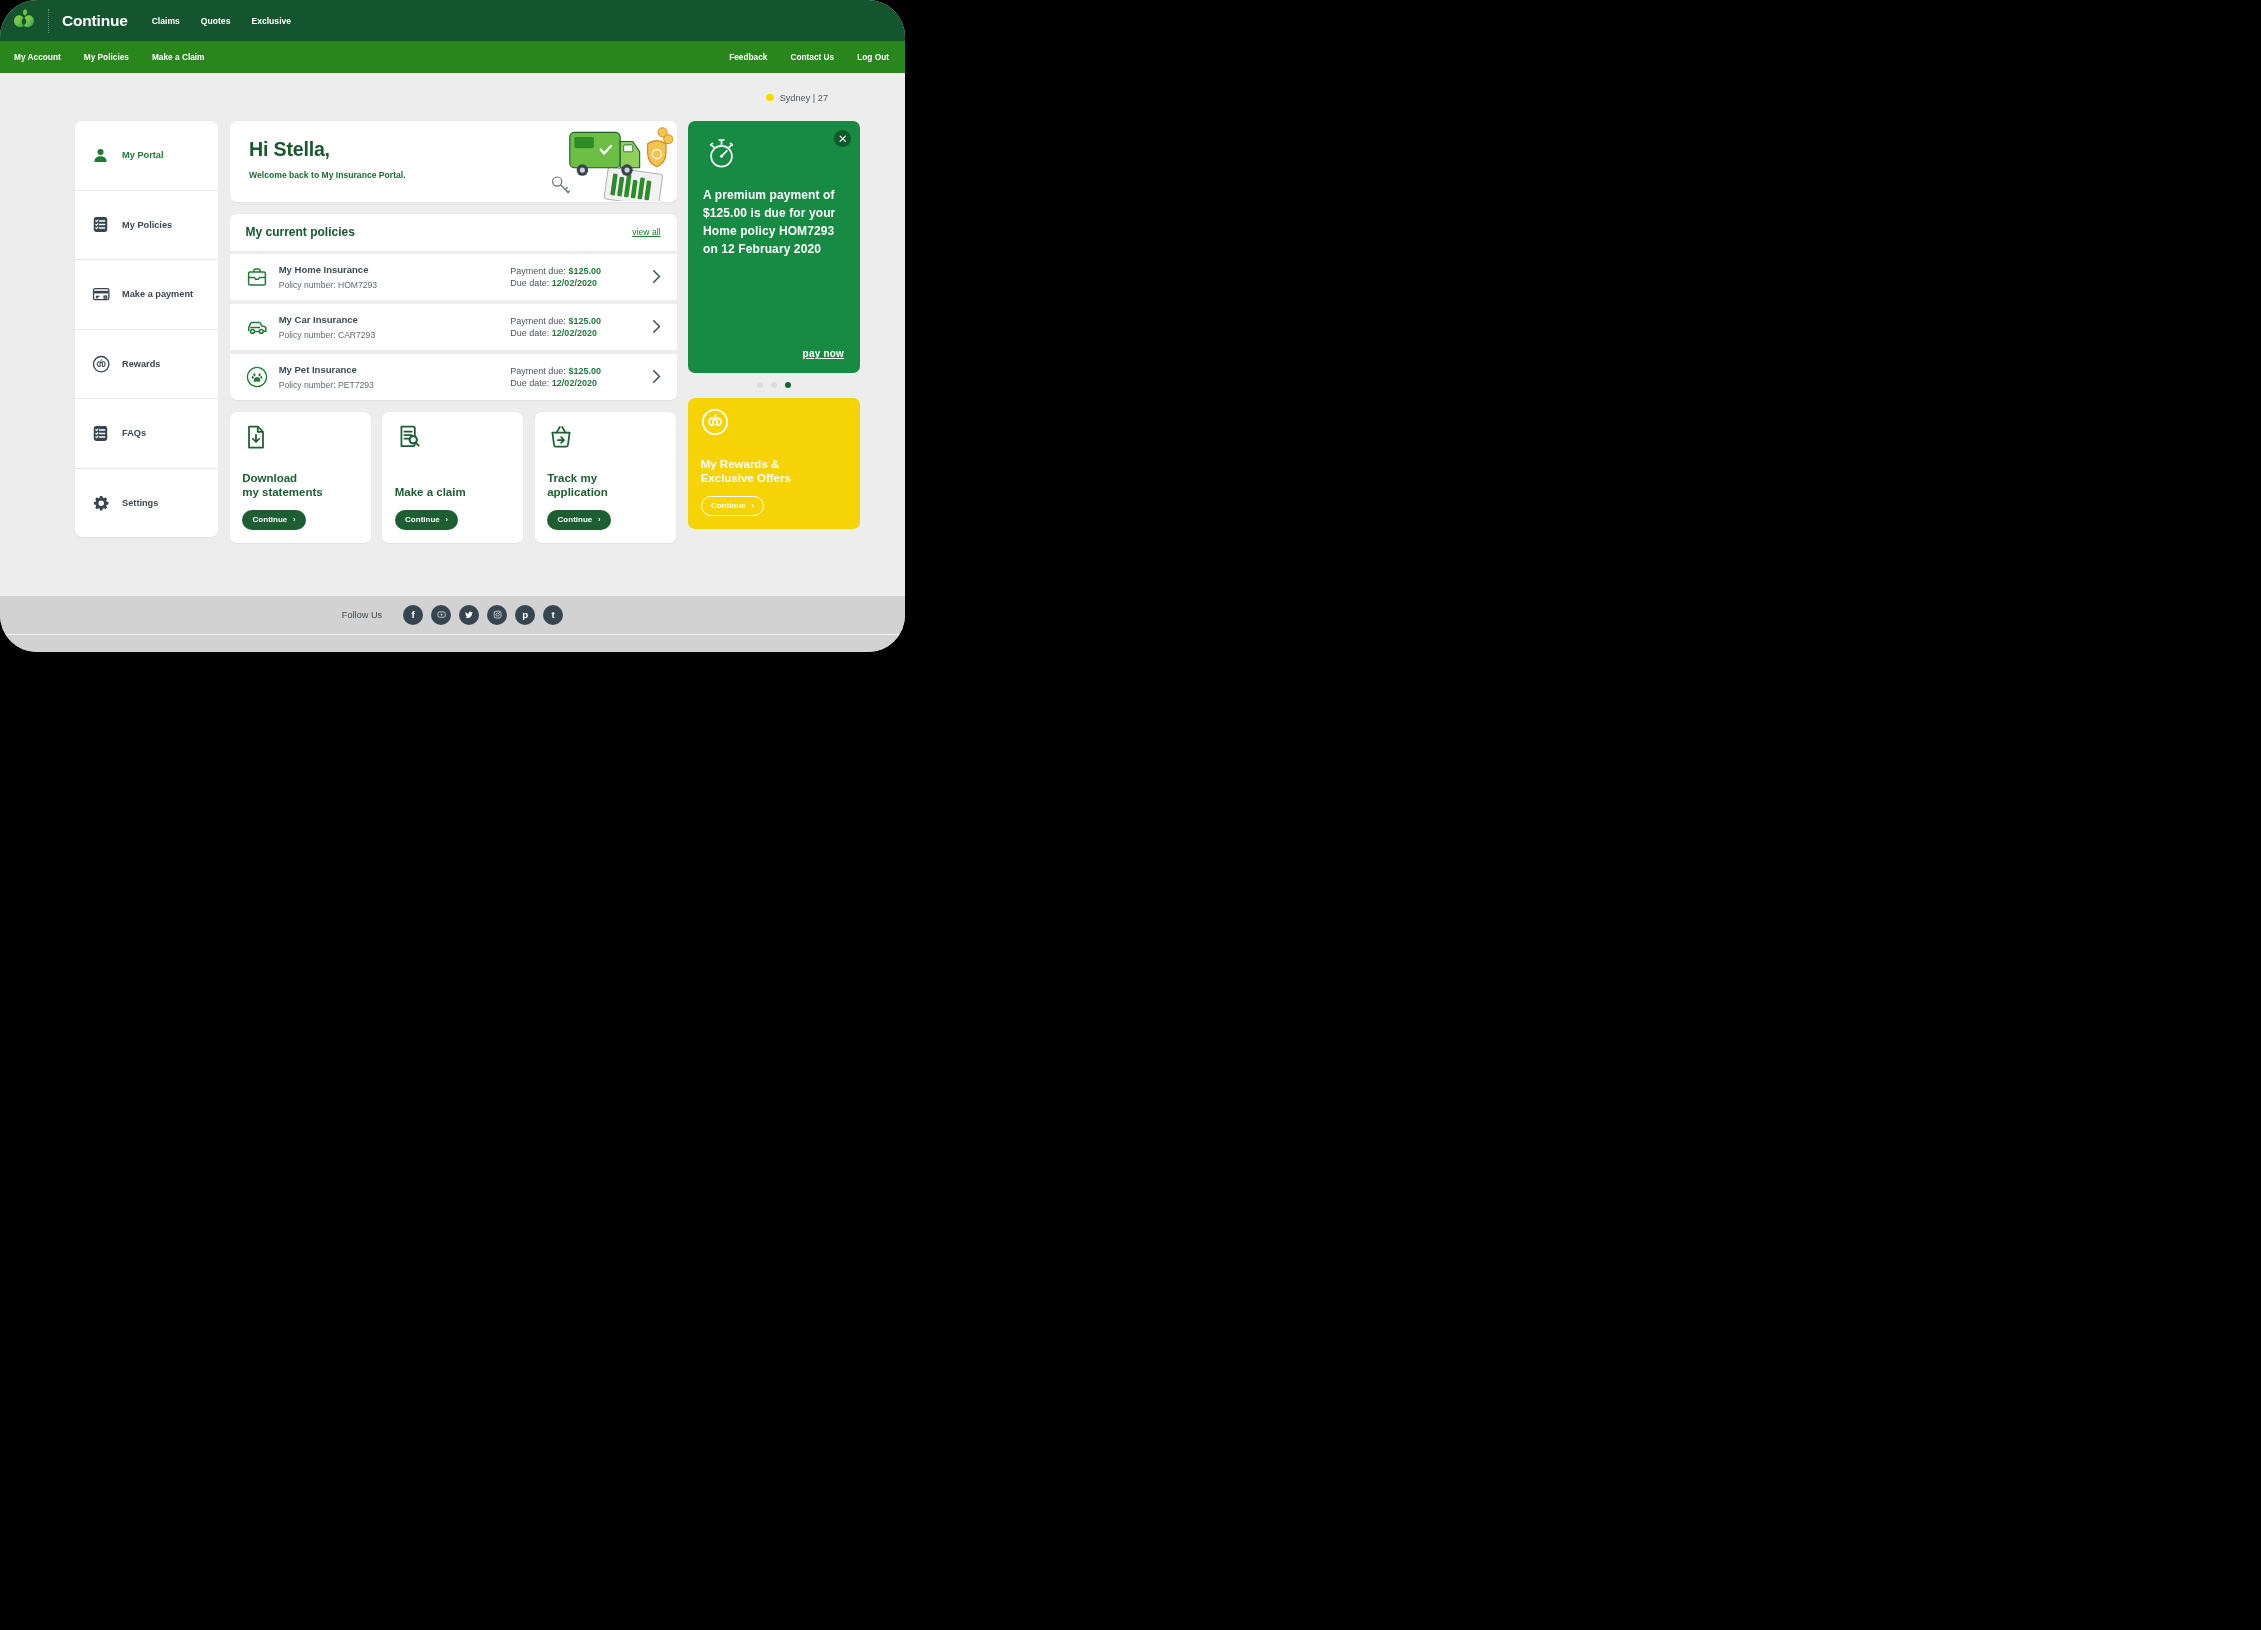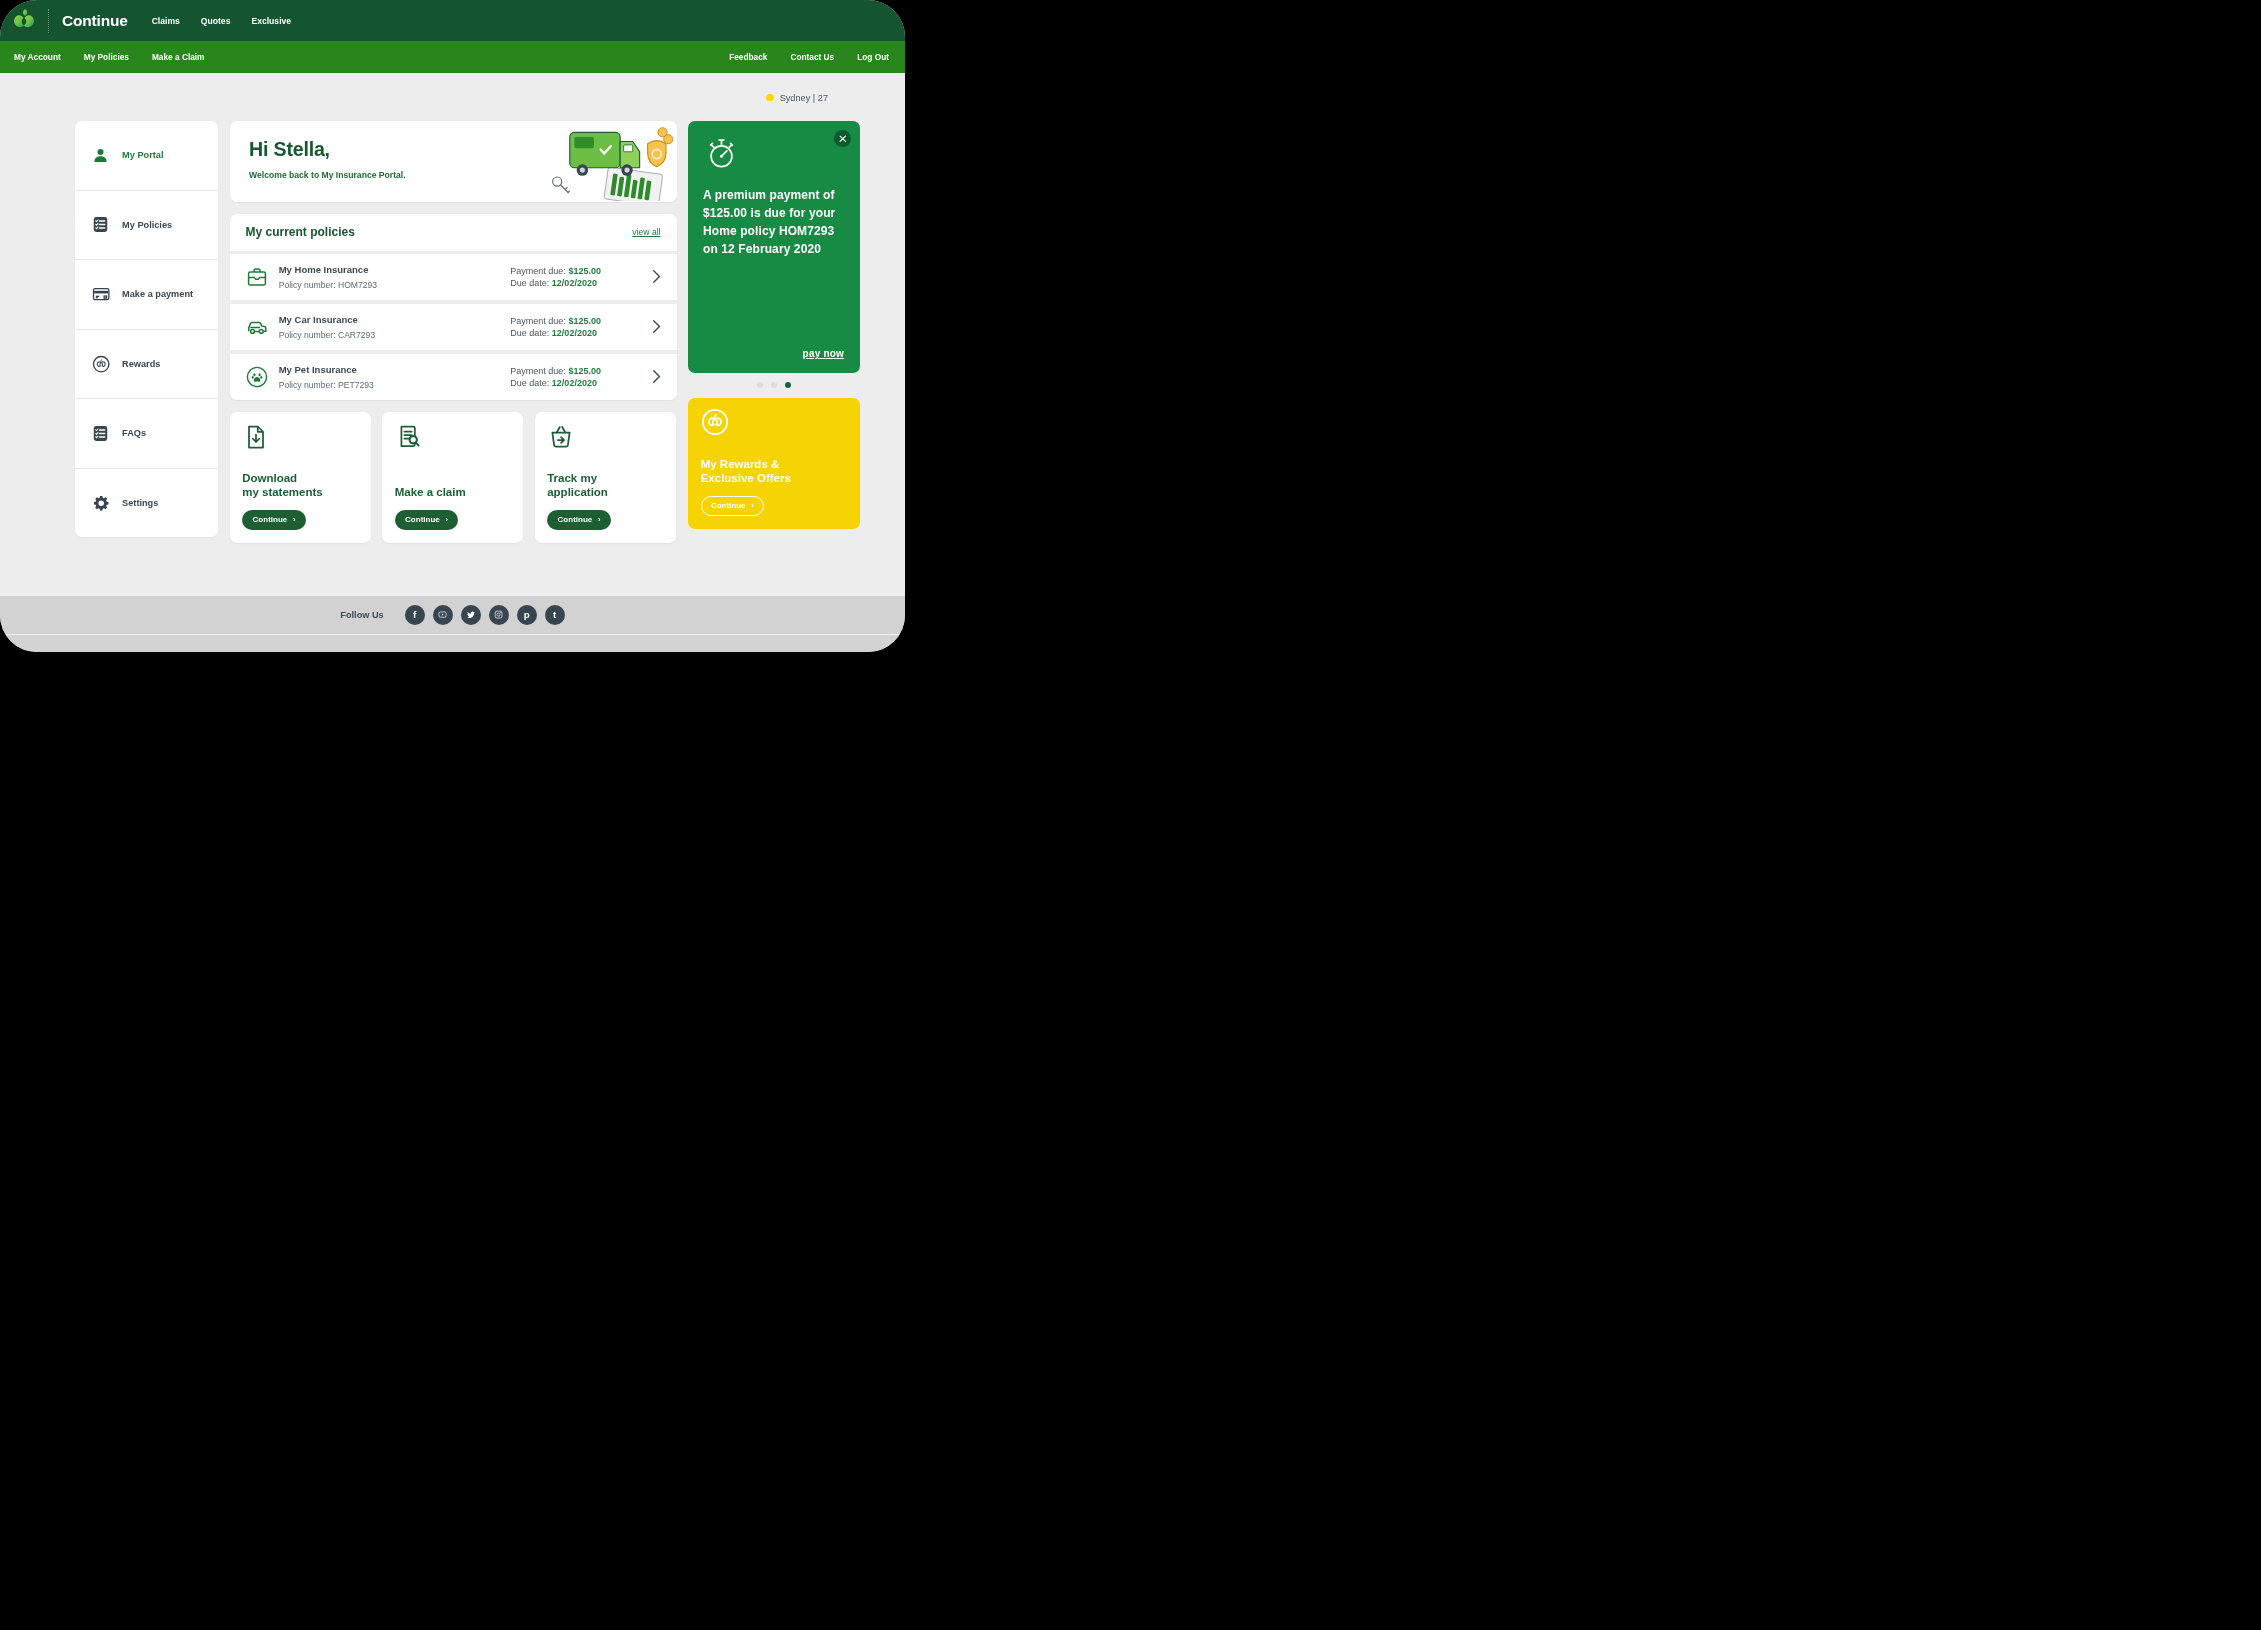--- a/index.html
+++ b/index.html
@@ -95,21 +95,21 @@
   .dot{width:6.3px;height:6.3px;border-radius:50%;background:var(--dot-gray);}
   .dot.active{background:#156434;}
   .rewards-card{height:131px;background:var(--yellow);border-radius:7px;padding:10.4px 12.7px 12.7px;display:flex;flex-direction:column;align-items:flex-start;}
   .rc-icon{width:28px;height:28px;color:#fff;}
   .rc-title{margin-top:auto;font-size:11.5px;font-weight:800;color:#fff;line-height:1.22;}
   .btn-outline{margin-top:10.4px;display:inline-flex;align-items:center;gap:5.8px;background:transparent;color:#fff;font-size:8px;font-weight:700;border:1.2px solid #fff;border-radius:11.5px;padding:4.6px 9.2px;font-family:inherit;}
 
   
   .footer{flex:0 0 auto;}
   .footer-main{height:38px;background:var(--footer-bg);display:flex;align-items:center;justify-content:center;gap:8px;}
-  .followus{font-size:9.2px;font-weight:700;color:var(--slate);margin-right:13px;}
+  .followus{font-size:9.2px;font-weight:400;color:var(--slate);margin-right:13px;}
   .soc{width:20px;height:20px;border-radius:50%;background:var(--icon-slate);color:#fff;display:flex;align-items:center;justify-content:center;font-weight:700;font-size:9.8px;}
   .footer-sep{height:1.7px;background:#F2F2F2;}
   .footer-strip{height:16.7px;background:var(--footer-bg);}
 </style>
 </head>
 <body>
 
 <div class="app" data-interactable="false">
 
   <header class="topbar" data-interactable="false">

